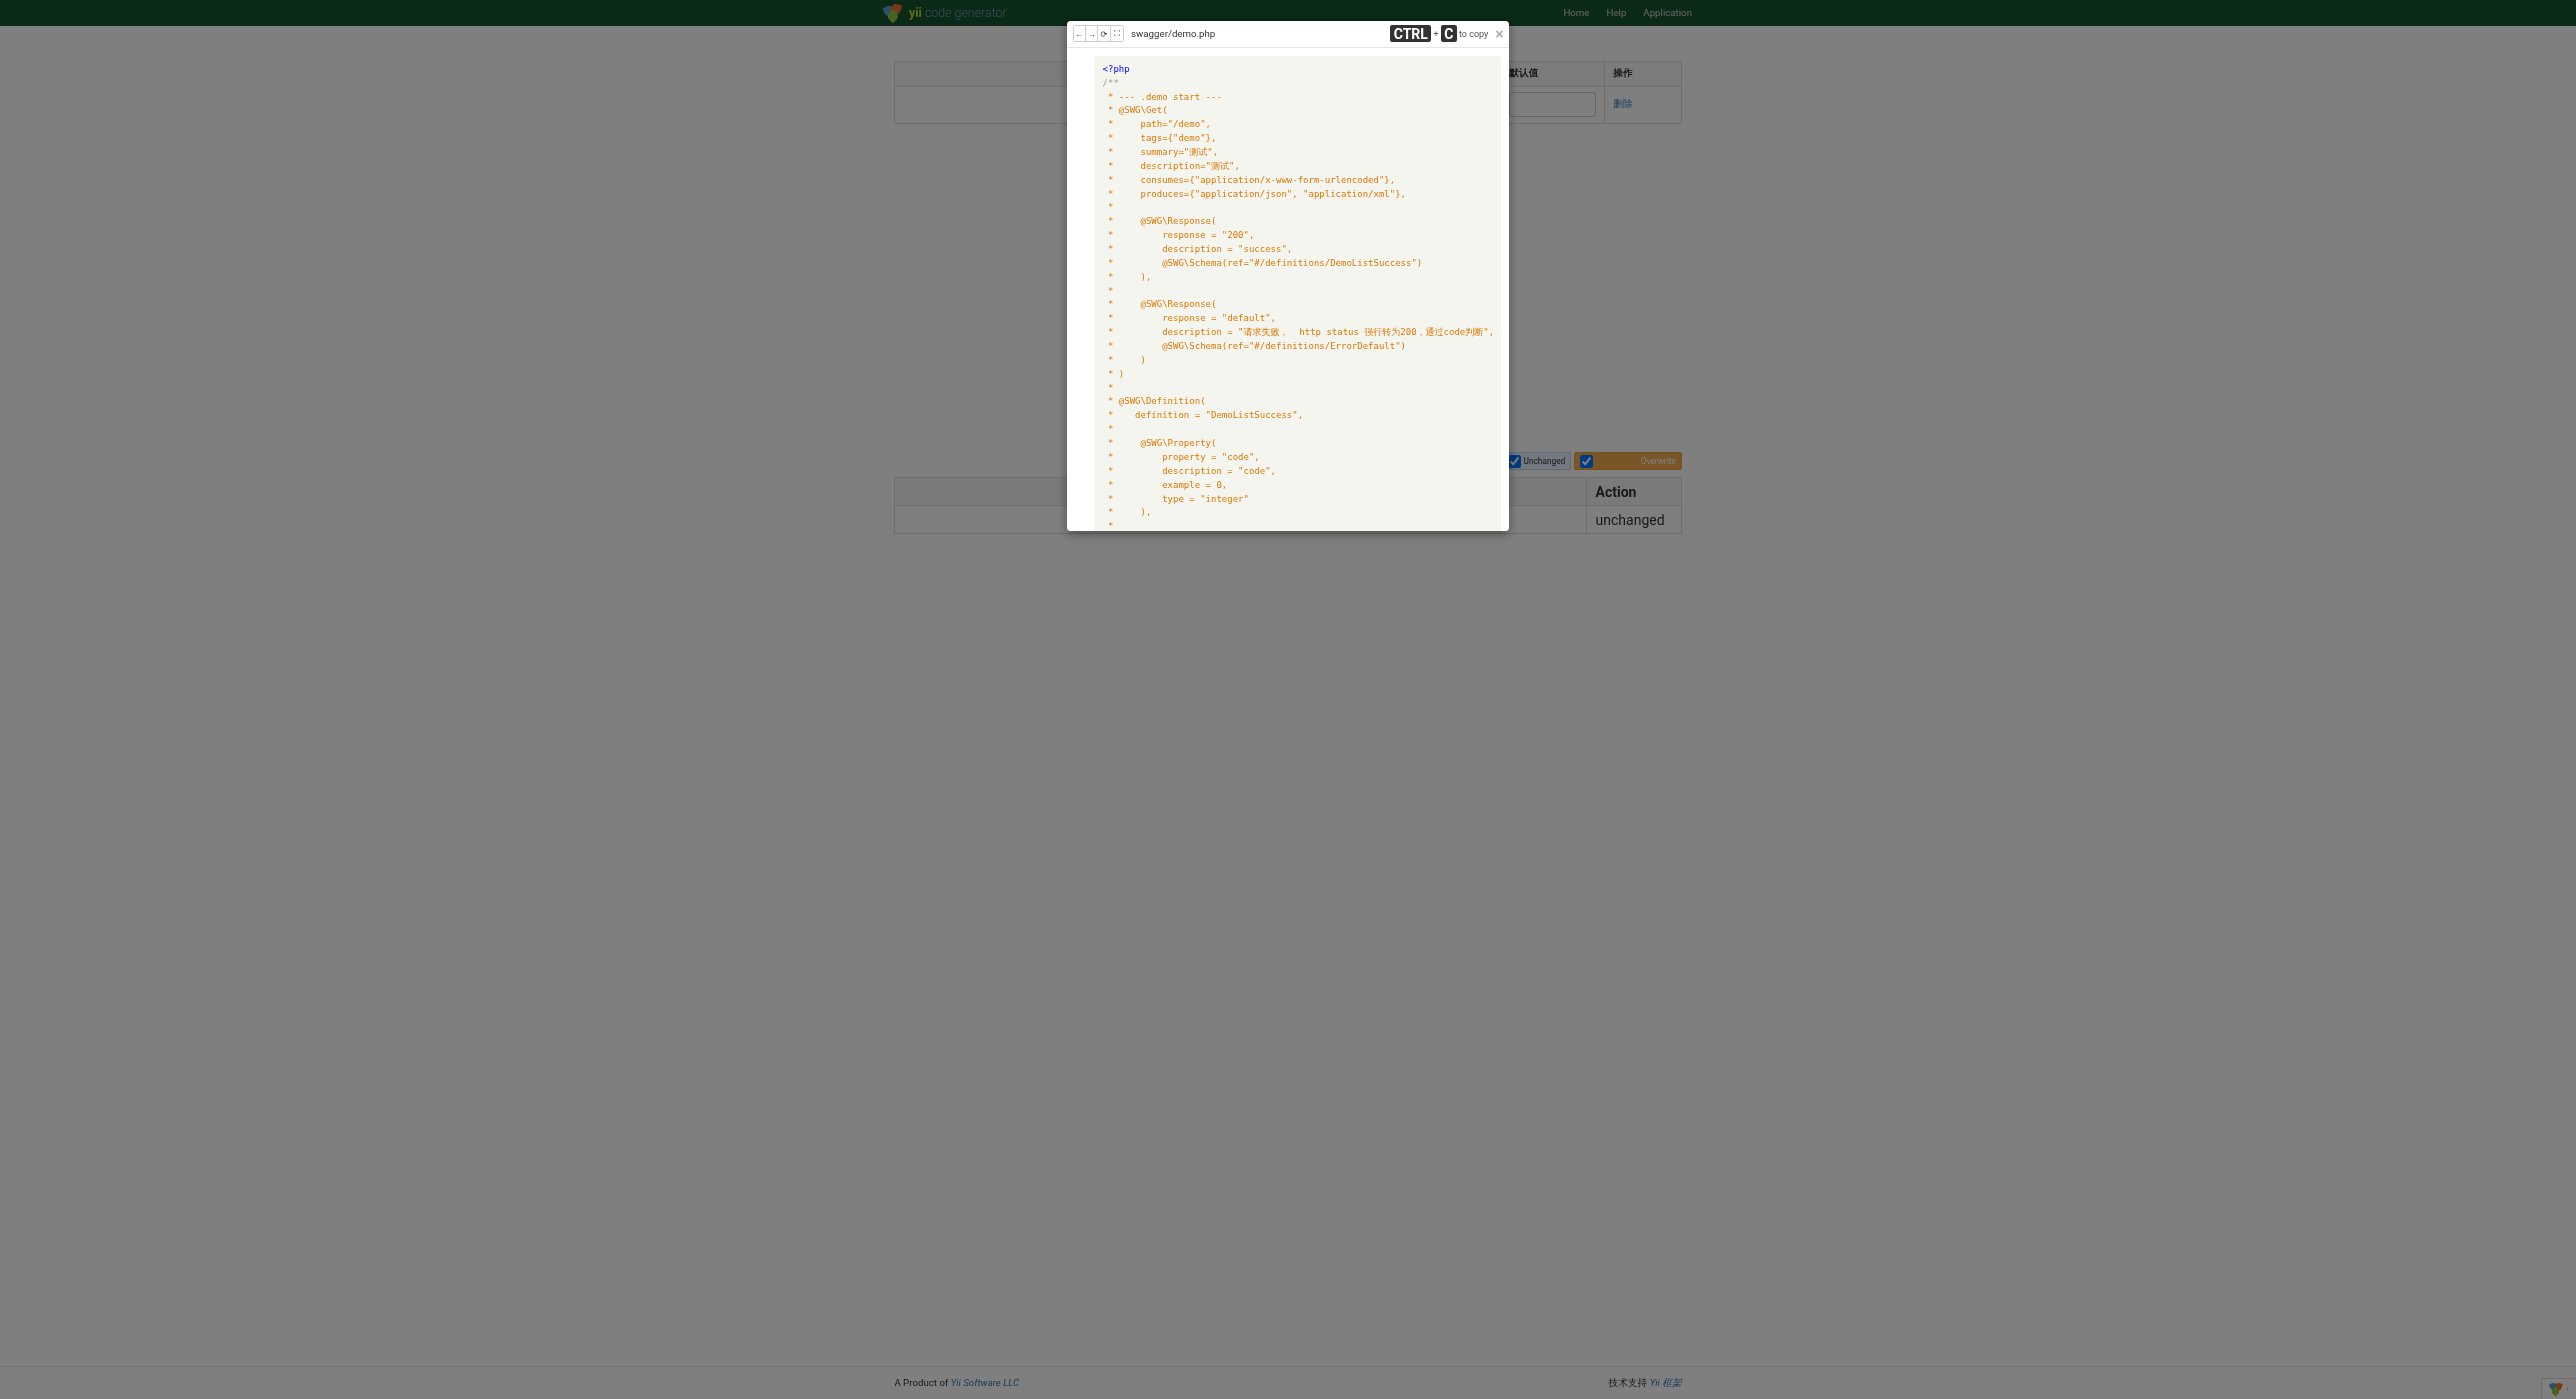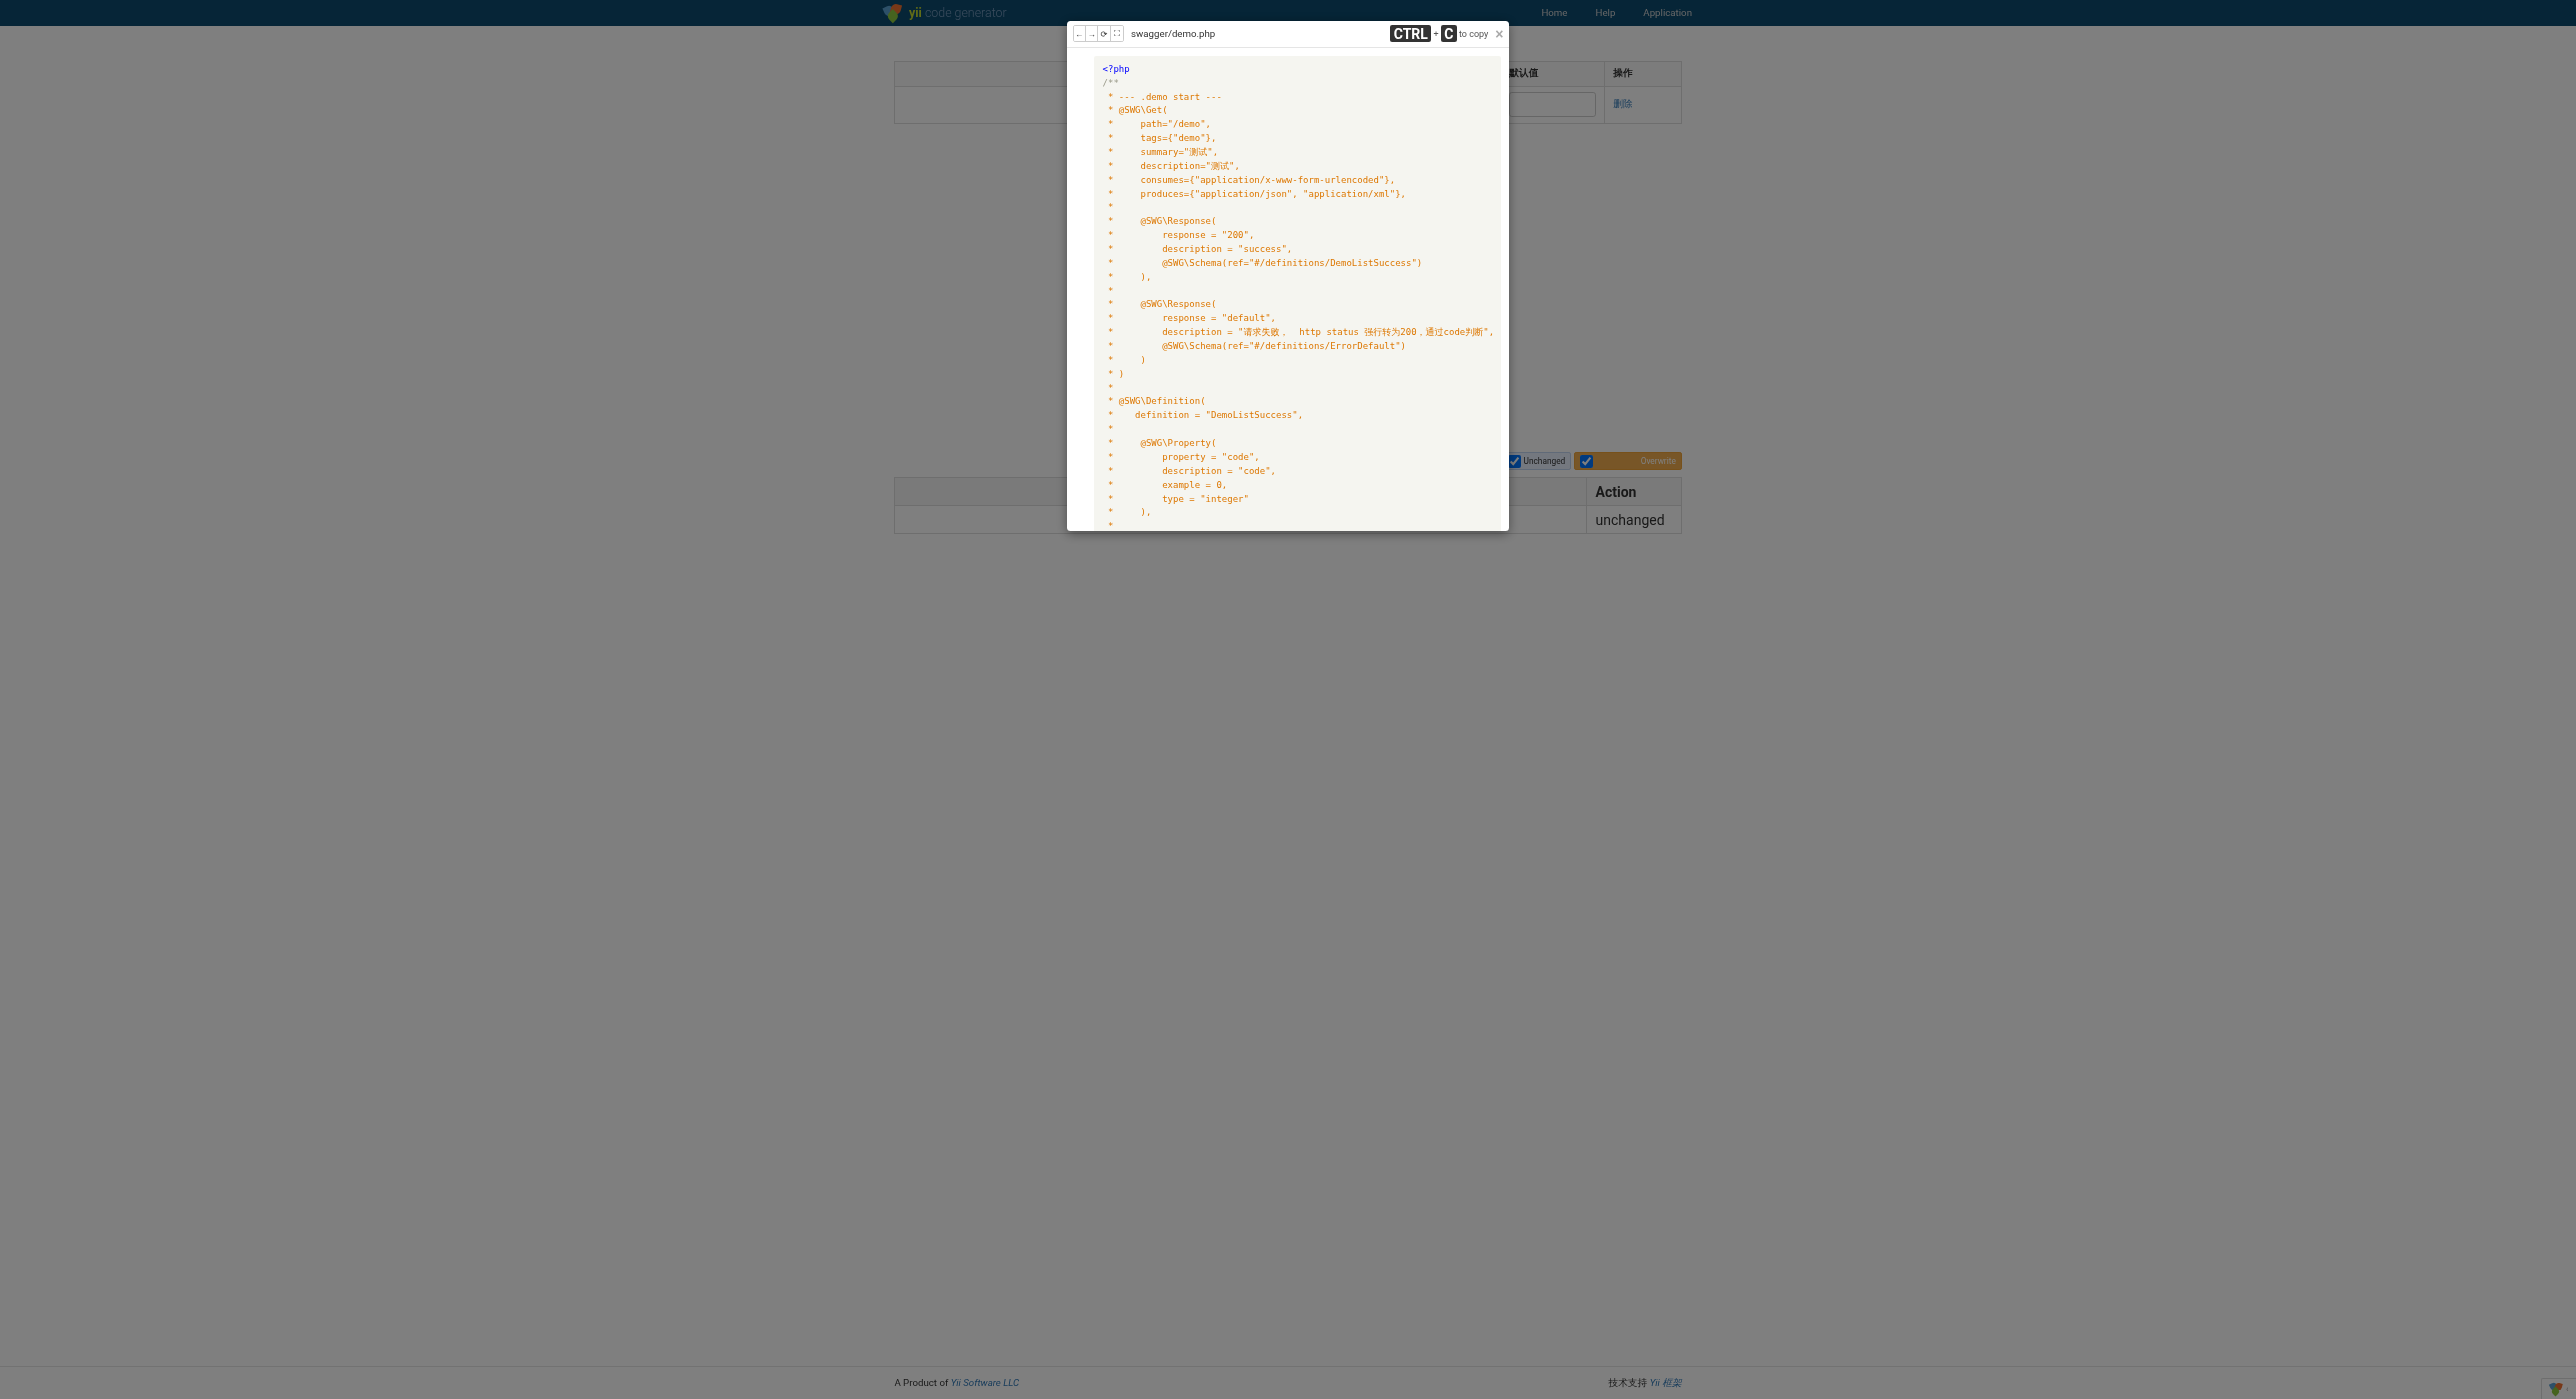--- a/index.html
+++ b/index.html
@@ -1,26 +1,26 @@
 <!DOCTYPE html>
 <html style="font-size:11px"><head>
   <meta charset="utf-8">
   <style>
     * { margin: 0; padding: 0; box-sizing: border-box; }
     body { font-family: -apple-system, BlinkMacSystemFont, "Segoe UI", Roboto, Helvetica, Arial, sans-serif; font-size: 9.7px; background: #fff; color: #333; }
     
     
-    .header { background: #0c4a6e; height: 25.5px; display: flex; align-items: center; padding: 0 14px; }
+    .header { background: #14532d; height: 25.5px; display: flex; align-items: center; padding: 0 14px; }
     .header-inner { max-width: 808px; margin: 0 auto; width: 100%; display: flex; align-items: center; justify-content: space-between; }
     .logo { display: flex; align-items: center; gap: 4.1px; }
     .logo-icon { width: 21px; height: 16.6px; position: relative; }
     .logo-petal { position: absolute; border-radius: 50% 0; }
     .logo-text { color: #7799bb; font-size: 12.4px; font-weight: 300; }
     .logo-text-bold { color: #c3d82f; font-weight: bold; }
-    .nav { display: flex; gap: 28px; }
+    .nav { display: flex; gap: 17px; }
     .nav a { color: #ccc; text-decoration: none; font-size: 9.7px; }
     
     
     .page-bg { background: #fff; min-height: calc(100vh - 25.5px - 33px); padding-top: 35px; }
     .page-content { max-width: 808px; margin: 0 auto; padding: 0 10.4px; }
     
     
     .bg-table { width: 100%; border-collapse: collapse; margin-bottom: 14px; }
     .bg-table th, .bg-table td { border: 0.7px solid #ddd; padding: 5.5px 8.3px; text-align: left; font-size: 9.7px; }
     .bg-table th { background: #f9f9f9; font-weight: bold; }

